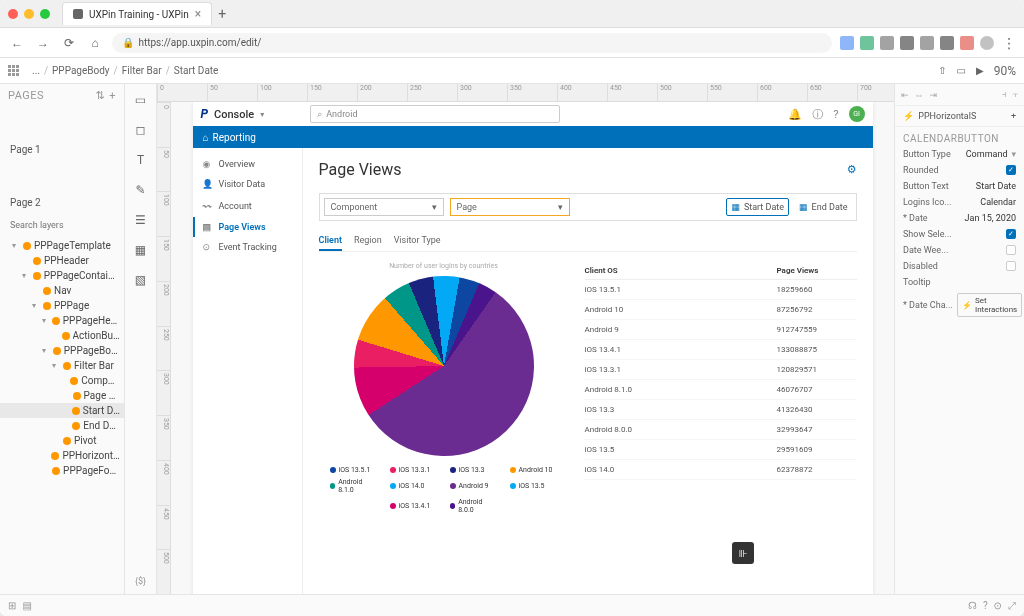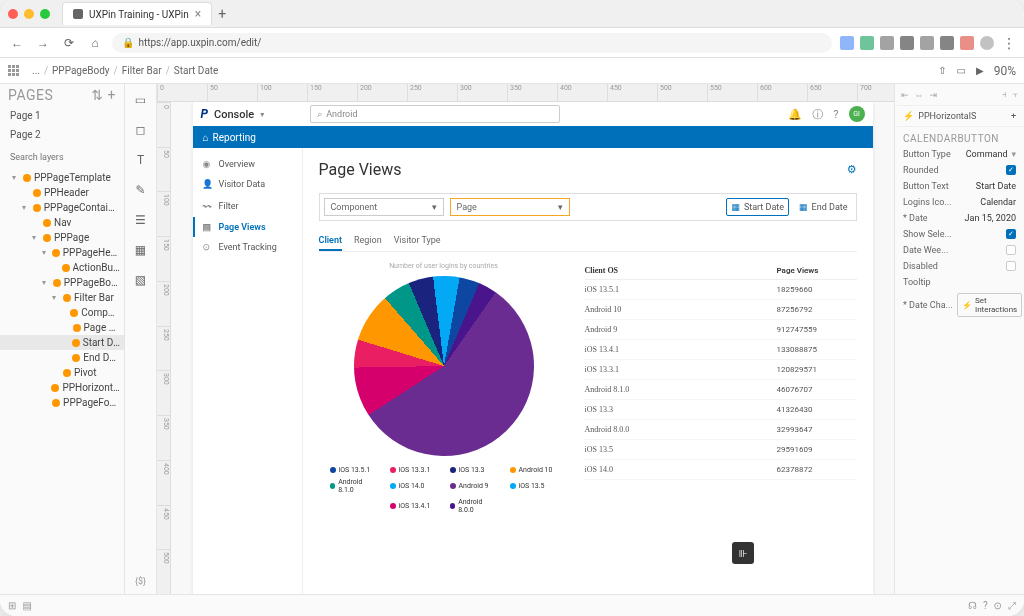--- a/index.html
+++ b/index.html
@@ -1,19 +1,19 @@
 <!DOCTYPE html>
 <html><head>
 <meta charset="utf-8">
 <style>
 * { margin: 0; padding: 0; box-sizing: border-box; font-family: -apple-system, BlinkMacSystemFont, "Segoe UI", Roboto, sans-serif; }
 body { background: #f5f5f5; font-size: 11px; color: #333; overflow: hidden; width: 1024px; height: 616px; }
 
 
-.browser-window { width: 1024px; height: 616px; background: #fff; border-radius: 16px; box-shadow: 0 4px 20px rgba(0,0,0,0.15); display: flex; flex-direction: column; overflow: hidden; }
+.browser-window { width: 1024px; height: 616px; background: #fff; border-radius: 6px; box-shadow: 0 4px 20px rgba(0,0,0,0.15); display: flex; flex-direction: column; overflow: hidden; }
 .titlebar { height: 28px; background: #f0f0f0; display: flex; align-items: center; padding: 0 8px; border-bottom: 1px solid #ddd; }
 .traffic-lights { display: flex; gap: 6px; margin-right: 12px; }
 .light { width: 10px; height: 10px; border-radius: 50%; }
 .light.red { background: #ff5f56; }
 .light.yellow { background: #ffbd2e; }
 .light.green { background: #27c93f; }
 .tab { display: flex; align-items: center; gap: 6px; padding: 4px 10px; background: #fff; border: 1px solid #ddd; border-bottom: none; border-radius: 4px 4px 0 0; font-size: 10px; }
 .tab-favicon { width: 10px; height: 10px; background: #666; border-radius: 2px; }
 .tab-close { color: #888; font-size: 12px; cursor: pointer; }
 .new-tab { margin-left: 6px; color: #666; font-size: 14px; cursor: pointer; }
@@ -38,24 +38,24 @@
 .breadcrumb { display: flex; gap: 4px; align-items: center; }
 .bc-sep { color: #bbb; }
 .app-actions { margin-left: auto; display: flex; gap: 10px; align-items: center; }
 .zoom { font-size: 12px; color: #666; }
 
 
 .main { flex: 1; display: flex; overflow: hidden; }
 
 
 .left-panel { width: 125px; background: #fafafa; border-right: 1px solid #e5e5e5; display: flex; flex-direction: column; overflow: hidden; }
-.pages-header { height: 22px; display: flex; align-items: center; padding: 0 8px; font-size: 14px; color: #999; letter-spacing: 0.5px; }
+.pages-header { height: 22px; display: flex; align-items: center; padding: 0 8px; font-size: 11px; color: #999; letter-spacing: 0.5px; }
 .pages-header .spacer { flex: 1; }
 .pages-header .icon-btn { color: #999; margin-left: 4px; cursor: pointer; }
-.page-item { padding: 4px 10px; font-size: 10px; color: #555; cursor: pointer; }
+.page-item { padding: 4px 10px; font-size: 10px; color: #555; cursor: pointer; margin-top: 34px; }
 .search-layers { margin: 4px 6px; height: 18px; border: none; background: transparent; font-size: 9px; color: #999; padding: 0 4px; }
 .tree { flex: 1; overflow: auto; font-size: 10px; }
 .tree-item { display: flex; align-items: center; padding: 2px 4px; gap: 3px; cursor: pointer; white-space: nowrap; }
 .tree-item.selected { background: #e8e8e8; }
 .tree-arrow { width: 8px; color: #999; font-size: 8px; }
 .tree-bullet { width: 8px; height: 8px; background: #ff9800; border-radius: 50%; flex-shrink: 0; }
 .tree-label { color: #444; overflow: hidden; text-overflow: ellipsis; }
 .indent-1 { padding-left: 12px; }
 .indent-2 { padding-left: 22px; }
 .indent-3 { padding-left: 32px; }
@@ -119,21 +119,21 @@
   #0d47a1 335deg 348deg,
   #4a148c 348deg 360deg
 ); transform: rotate(35deg); }
 .legend { display: flex; flex-wrap: wrap; gap: 4px 12px; margin-top: 10px; font-size: 7px; justify-content: center; }
 .legend-item { display: flex; align-items: center; gap: 3px; width: 48px; }
 .legend-dot { width: 6px; height: 6px; border-radius: 50%; }
 .table-col { flex: 1; }
 .dt { width: 100%; font-size: 8px; }
 .dt-header { display: flex; font-weight: 600; color: #333; border-bottom: 1px solid #eee; padding: 4px 0; }
 .dt-row { display: flex; padding: 5px 0; border-bottom: 1px solid #f5f5f5; color: #555; }
-.dt-c1 { flex: 1; font-family: Liberation Serif, serif; }
+.dt-c1 { flex: 1; }
 .dt-c2 { flex: 0 0 80px; }
 
 
 .right-panel { width: 130px; background: #fafafa; border-left: 1px solid #e5e5e5; display: flex; flex-direction: column; font-size: 9px; }
 .rp-tools { height: 22px; border-bottom: 1px solid #eee; display: flex; align-items: center; padding: 0 6px; gap: 6px; color: #aaa; }
 .rp-row { display: flex; align-items: center; padding: 5px 8px; gap: 4px; }
 .rp-row.head { font-size: 9px; color: #555; border-bottom: 1px solid #eee; }
 .rp-label-small { font-size: 10px; color: #999; text-transform: uppercase; letter-spacing: 0.5px; padding: 6px 8px 2px; }
 .prop { display: flex; align-items: center; padding: 3px 8px; font-size: 9px; }
 .prop-label { flex: 0 0 54px; color: #666; }
@@ -383,21 +383,21 @@
                 <div class="side-nav-item">
                   <span class="snv-icon">◉</span>
                   <span>Overview</span>
                 </div>
                 <div class="side-nav-item">
                   <span class="snv-icon">👤</span>
                   <span>Visitor Data</span>
                 </div>
                 <div class="side-nav-item">
                   <span class="snv-icon">〰</span>
-                  <span>Filter</span>
+                  <span>Account</span>
                 </div>
                 <div class="side-nav-item active">
                   <span class="snv-icon">▤</span>
                   <span>Page Views</span>
                 </div>
                 <div class="side-nav-item">
                   <span class="snv-icon">⊙</span>
                   <span>Event Tracking</span>
                 </div>
               </div>

